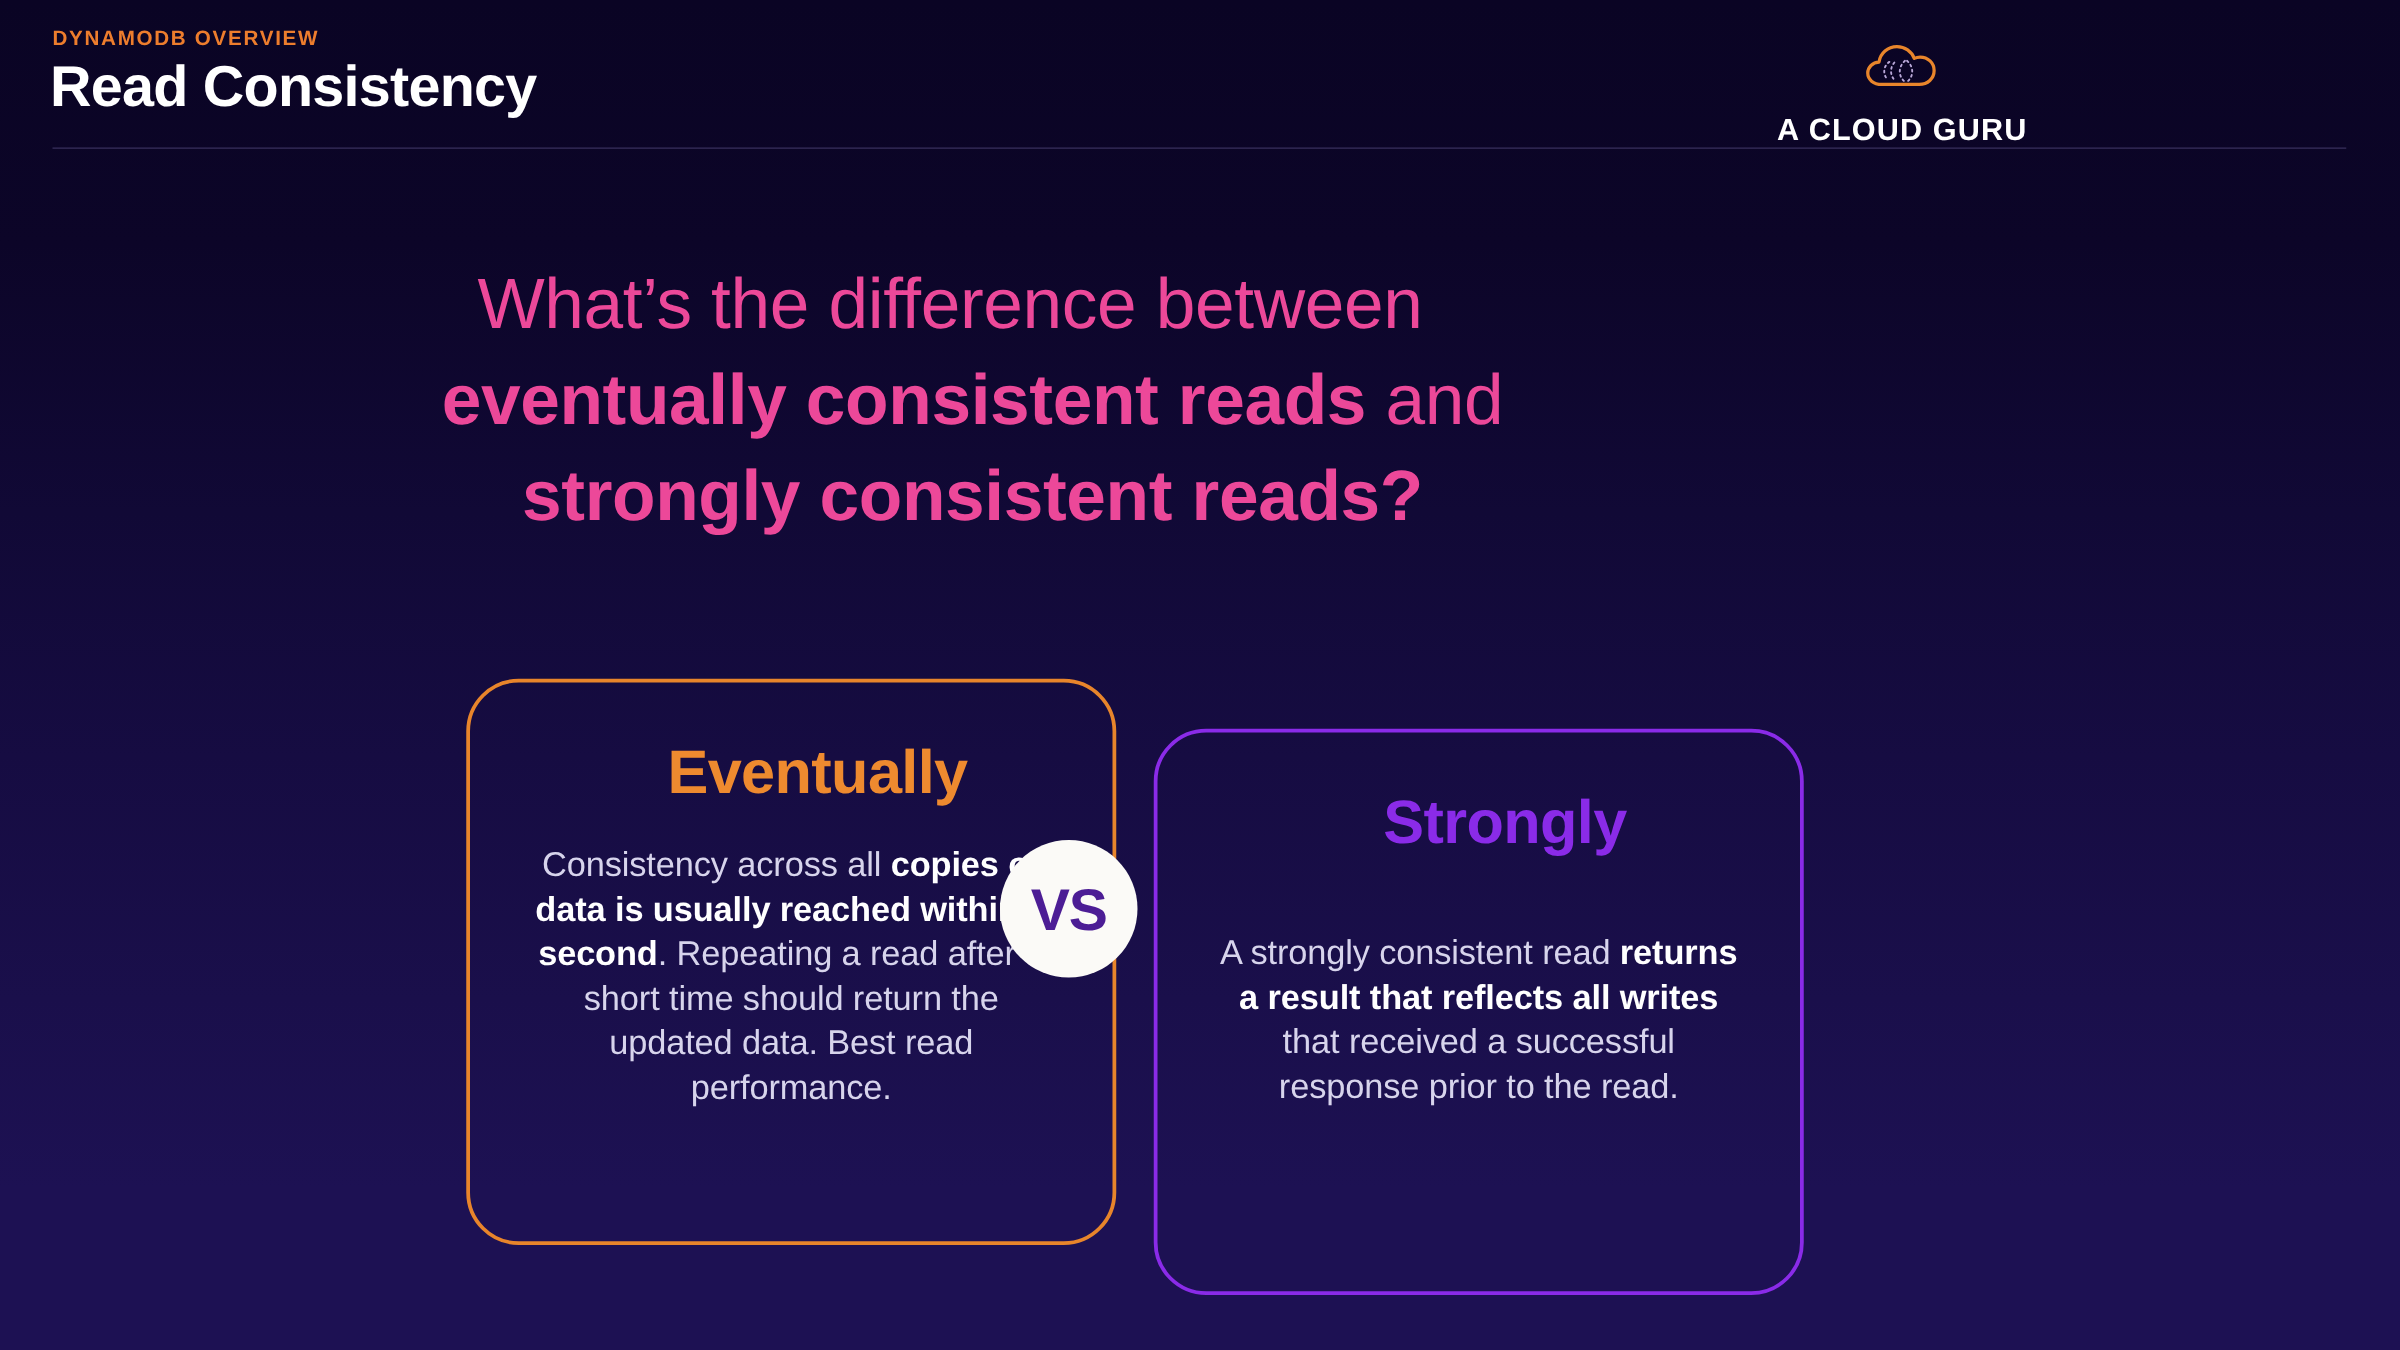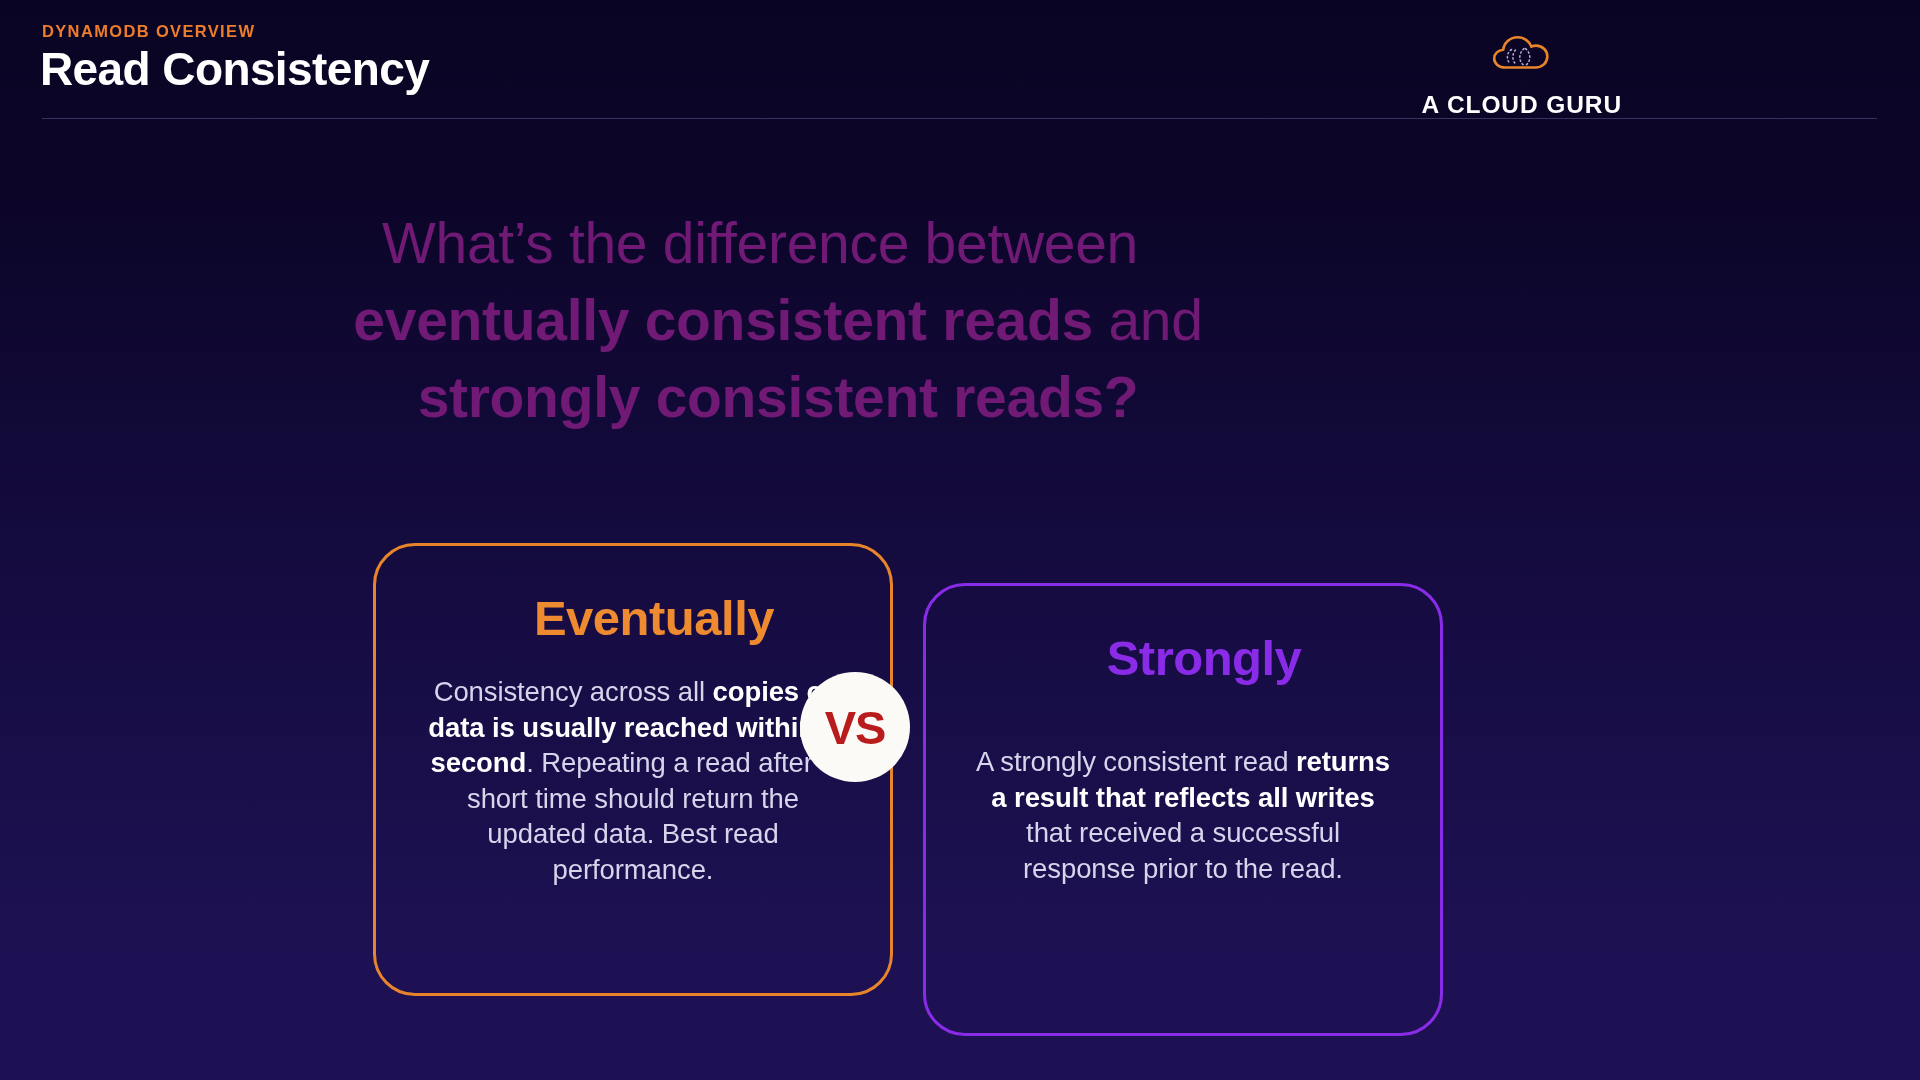--- a/index.html
+++ b/index.html
@@ -92,21 +92,21 @@
   
   .question {
     position: absolute;
     left: 0;
     top: 205px;
     width: 1520px;
     text-align: center;
     font-size: 57px;
     line-height: 77px;
     font-weight: 400;
-    color: #701a75;
+    color: #ec4899;
     letter-spacing: -0.3px;
   }
   .question b { font-weight: bold; margin-left: 36px; }
 
   
   .cards {
     position: absolute;
     left: 0;
     top: 0;
     width: 1920px;
@@ -178,21 +178,21 @@
     background: #fbfaf7;
     display: flex;
     align-items: center;
     justify-content: center;
     z-index: 5;
   }
 
   .vs-text {
     font-size: 47px;
     font-weight: bold;
-    color: #b91c1c;
+    color: #4c1d95;
     letter-spacing: -1px;
     line-height: 1;
   }
 </style>
 </head>
 <body>
 
 <div class="header">
 
   <div class="eyebrow">DYNAMODB OVERVIEW</div>

